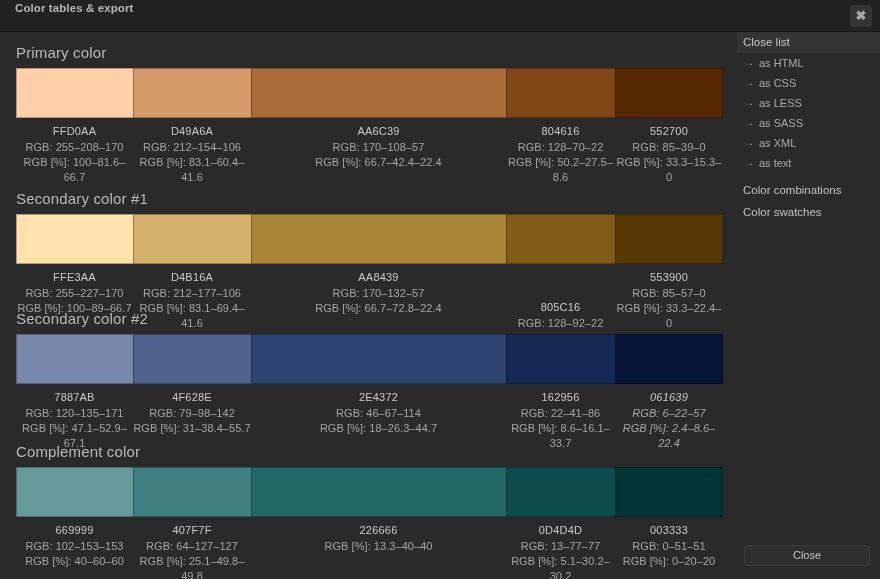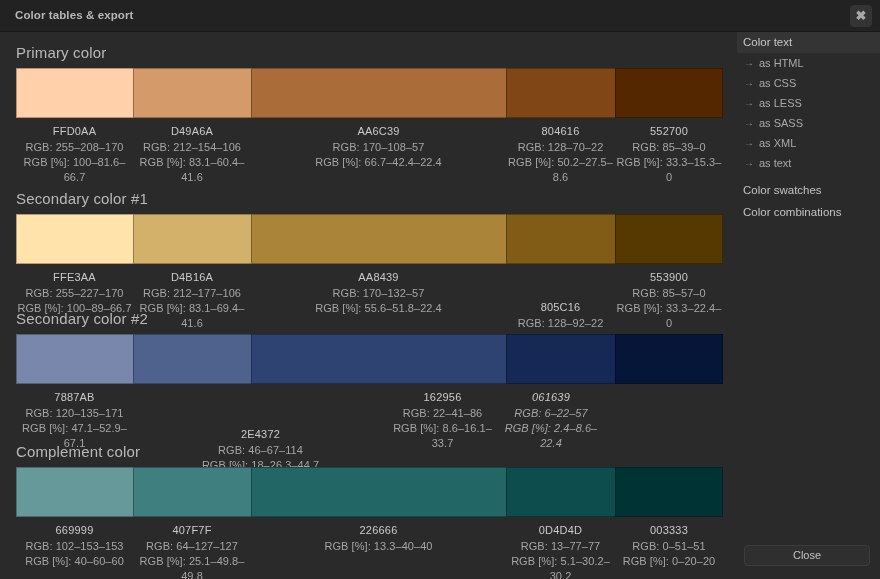--- a/index.html
+++ b/index.html
@@ -23,21 +23,21 @@
     top: 0; left: 0;
     width: 880px;
     height: 32px;
     background: #222222;
     border-bottom: 1px solid #171717;
   }
 
   .titlebar-title {
     position: absolute;
     left: 15px;
-    top: 9px;
+    top: 2px;
     font-size: 11.5px;
     font-weight: bold;
     color: #b6b6b6;
     letter-spacing: 0.1px;
   }
 
   .titlebar-close {
     position: absolute;
     right: 8px;
     top: 5px;
@@ -244,21 +244,21 @@
           <div class="label-rgb">RGB [%]: 100–89–66.7</div>
         </div>
         <div class="label-cell" style="width: 118px;">
           <div class="label-hex">D4B16A</div>
           <div class="label-rgb">RGB: 212–177–106</div>
           <div class="label-rgb">RGB [%]: 83.1–69.4–41.6</div>
         </div>
         <div class="label-cell" style="width: 255px;">
           <div class="label-hex">AA8439</div>
           <div class="label-rgb">RGB: 170–132–57</div>
-          <div class="label-rgb">RGB [%]: 55.6–51.8–22.4</div>
+          <div class="label-rgb">RGB [%]: 66.7–72.8–22.4</div>
         </div>
         <div class="label-cell" style="width: 109px; margin-top: 30px;">
           <div class="label-hex">805C16</div>
           <div class="label-rgb">RGB: 128–92–22</div>
           <div class="label-rgb">RGB [%]: 50.2–36.1–8.6</div>
         </div>
         <div class="label-cell" style="width: 108px;">
           <div class="label-hex">553900</div>
           <div class="label-rgb">RGB: 85–57–0</div>
           <div class="label-rgb">RGB [%]: 33.3–22.4–0</div>
@@ -273,21 +273,26 @@
         <div class="swatch" style="width: 255px; background: rgb(46, 67, 114);"></div>
         <div class="swatch" style="width: 109px; background: rgb(22, 41, 86);"></div>
         <div class="swatch" style="width: 108px; background: rgb(6, 22, 57);"></div>
       </div>
       <div class="labels-row">
         <div class="label-cell" style="width: 117px;">
           <div class="label-hex">7887AB</div>
           <div class="label-rgb">RGB: 120–135–171</div>
           <div class="label-rgb">RGB [%]: 47.1–52.9–67.1</div>
         </div>
-        <div class="label-cell" style="width: 255px; margin-top: 37px;">
+        <div class="label-cell" style="width: 118px;">
+          <div class="label-hex">4F628E</div>
+          <div class="label-rgb">RGB: 79–98–142</div>
+          <div class="label-rgb">RGB [%]: 31–38.4–55.7</div>
+        </div>
+        <div class="label-cell" style="width: 255px;">
           <div class="label-hex">2E4372</div>
           <div class="label-rgb">RGB: 46–67–114</div>
           <div class="label-rgb">RGB [%]: 18–26.3–44.7</div>
         </div>
         <div class="label-cell" style="width: 109px;">
           <div class="label-hex">162956</div>
           <div class="label-rgb">RGB: 22–41–86</div>
           <div class="label-rgb">RGB [%]: 8.6–16.1–33.7</div>
         </div>
         <div class="label-cell" style="width: 108px; font-style: italic;">
@@ -329,25 +334,25 @@
         <div class="label-cell" style="width: 108px;">
           <div class="label-hex">003333</div>
           <div class="label-rgb">RGB: 0–51–51</div>
           <div class="label-rgb">RGB [%]: 0–20–20</div>
         </div>
       </div>
     </div>
   </div>
 
 <div class="sidebar" id="sidebar-area">
-    <div class="sidebar-head">Color text</div>
+    <div class="sidebar-head">Close list</div>
     <div class="sidebar-link"><span class="sidebar-arrow">→</span><span>as HTML</span></div>
     <div class="sidebar-link"><span class="sidebar-arrow">→</span><span>as CSS</span></div>
     <div class="sidebar-link"><span class="sidebar-arrow">→</span><span>as LESS</span></div>
     <div class="sidebar-link"><span class="sidebar-arrow">→</span><span>as SASS</span></div>
     <div class="sidebar-link"><span class="sidebar-arrow">→</span><span>as XML</span></div>
     <div class="sidebar-link"><span class="sidebar-arrow">→</span><span>as text</span></div>
     <div class="sidebar-spacer"></div>
+    <div class="sidebar-item">Color combinations</div>
     <div class="sidebar-item">Color swatches</div>
-    <div class="sidebar-item">Color combinations</div>
   </div>
 
 <div class="footer-close">Close</div>
 
 </body></html>

